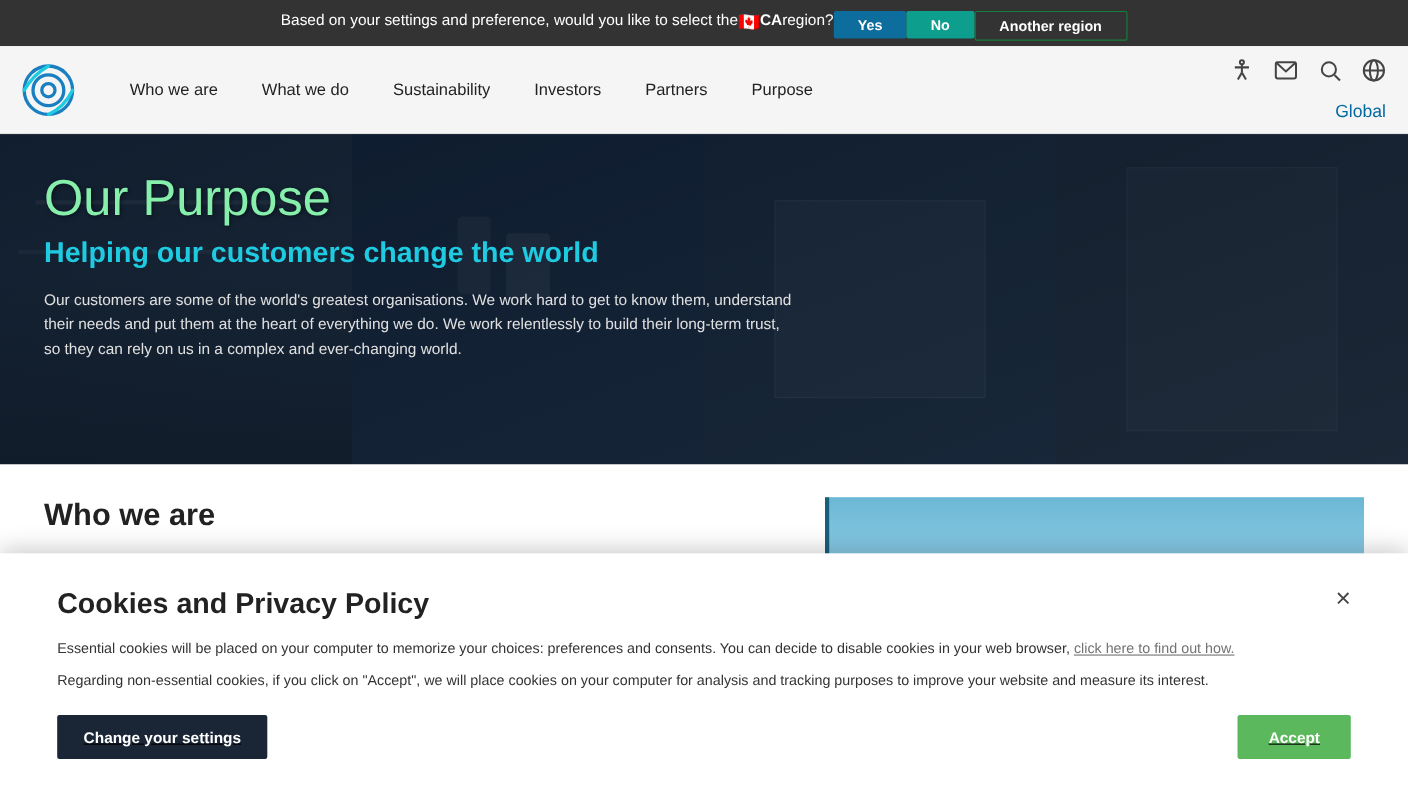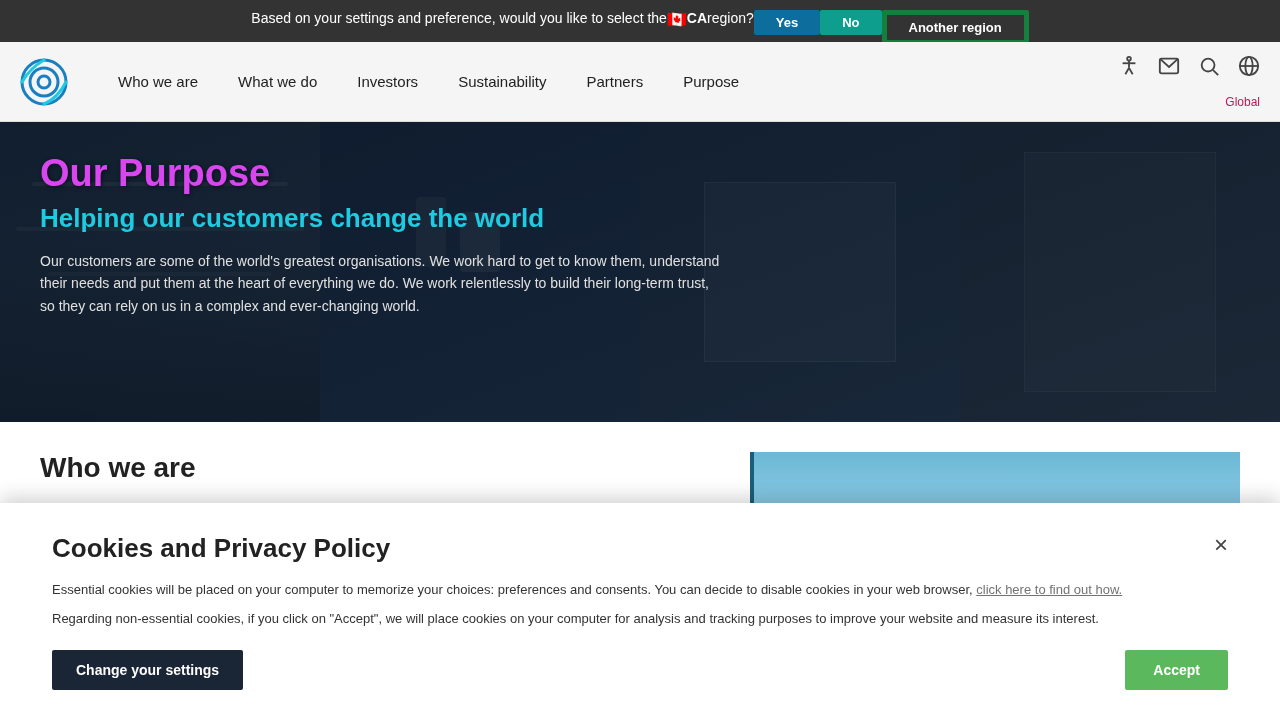--- a/index.html
+++ b/index.html
@@ -29,21 +29,21 @@
       background: #0d6e9e;
       color: #fff;
     }
     .btn-no {
       background: #0d9e8e;
       color: #fff;
     }
     .btn-another {
       background: transparent;
       color: #fff;
-      border: 5px solid #15803d;
+      border: 1px solid #15803d;
     }
 
     
     .header {
       background: #f5f5f5;
       height: 80px;
       display: flex;
       align-items: center;
       padding: 0 20px;
       border-bottom: 1px solid #ddd;
@@ -86,22 +86,22 @@
       background: none;
       border: none;
       cursor: pointer;
       font-size: 20px;
       color: #444;
       display: flex;
       align-items: center;
       justify-content: center;
     }
     .global-label {
-      font-size: 12px;
-      color: #be185d;
+      font-size: 16px;
+      color: #0369a1;
       text-align: right;
     }
 
     
     .hero {
       position: relative;
       height: 300px;
       overflow: hidden;
       background: #1a2535;
     }
@@ -136,23 +136,23 @@
     }
     .hero-content {
       position: absolute;
       top: 30px;
       left: 40px;
       color: #fff;
       z-index: 2;
       max-width: 700px;
     }
     .hero-title {
-      font-size: 38px;
-      font-weight: 700;
-      color: #d946ef;
+      font-size: 46px;
+      font-weight: 400;
+      color: #86efac;
       margin-bottom: 8px;
       text-shadow: 1px 1px 4px rgba(0,0,0,0.5);
     }
     .hero-subtitle {
       font-size: 26px;
       font-weight: 700;
       color: #1ecbe1;
       margin-bottom: 16px;
     }
     .hero-desc {
@@ -224,20 +224,21 @@
     }
     .cookie-link {
       color: #737373;
       text-decoration: underline;
     }
     .cookie-actions {
       display: flex;
       justify-content: space-between;
       align-items: center;
       margin-top: 20px;
+      text-decoration: underline;
     }
     .btn-change-settings {
       background: #1a2535;
       color: #fff;
       border: none;
       padding: 12px 24px;
       font-size: 14px;
       font-weight: 600;
       cursor: pointer;
       border-radius: 2px;
@@ -278,22 +279,22 @@
       <circle cx="24" cy="24" r="14" fill="none" stroke="#1a7fc1" stroke-width="3"></circle>
       <circle cx="24" cy="24" r="6" fill="none" stroke="#1a7fc1" stroke-width="3"></circle>
       <path d="M2 24 Q10 10 24 2" fill="none" stroke="#1ecbe1" stroke-width="3" stroke-linecap="round"></path>
       <path d="M24 46 Q38 40 46 24" fill="none" stroke="#1ecbe1" stroke-width="3" stroke-linecap="round"></path>
     </svg>
   </div>
 
   <nav class="nav">
     <a class="nav-item">Who we are</a>
     <a class="nav-item">What we do</a>
+    <a class="nav-item">Sustainability</a>
     <a class="nav-item">Investors</a>
-    <a class="nav-item">Sustainability</a>
     <a class="nav-item">Partners</a>
     <a class="nav-item">Purpose</a>
   </nav>
 
   <div class="header-icons">
     <div class="header-icons-row">
       <button class="icon-btn">
         <svg width="22" height="22" viewBox="0 0 24 24" fill="none" stroke="#444" stroke-width="2">
           <circle cx="12" cy="4" r="2"></circle>
           <line x1="12" y1="6" x2="12" y2="14"></line>

